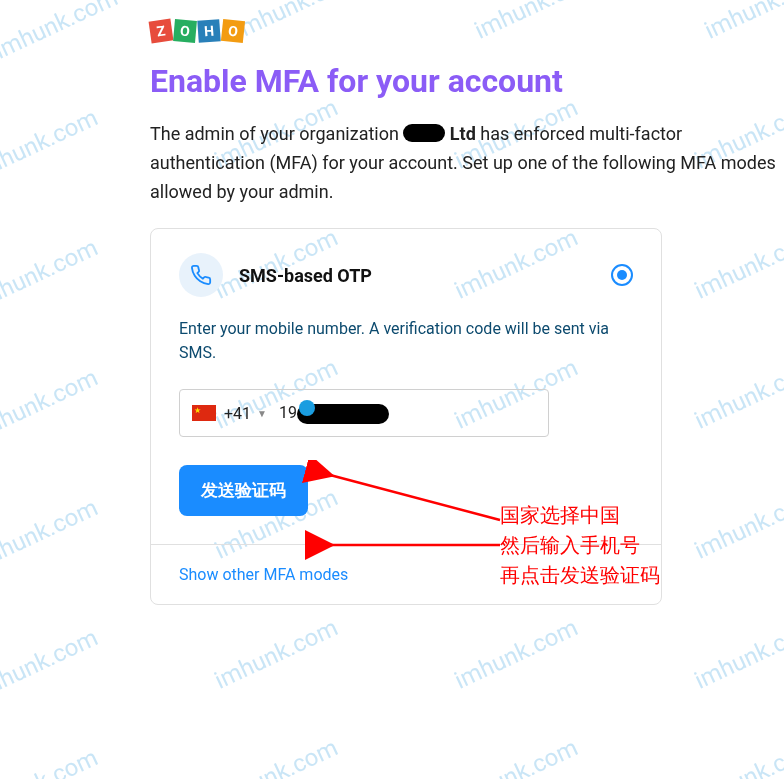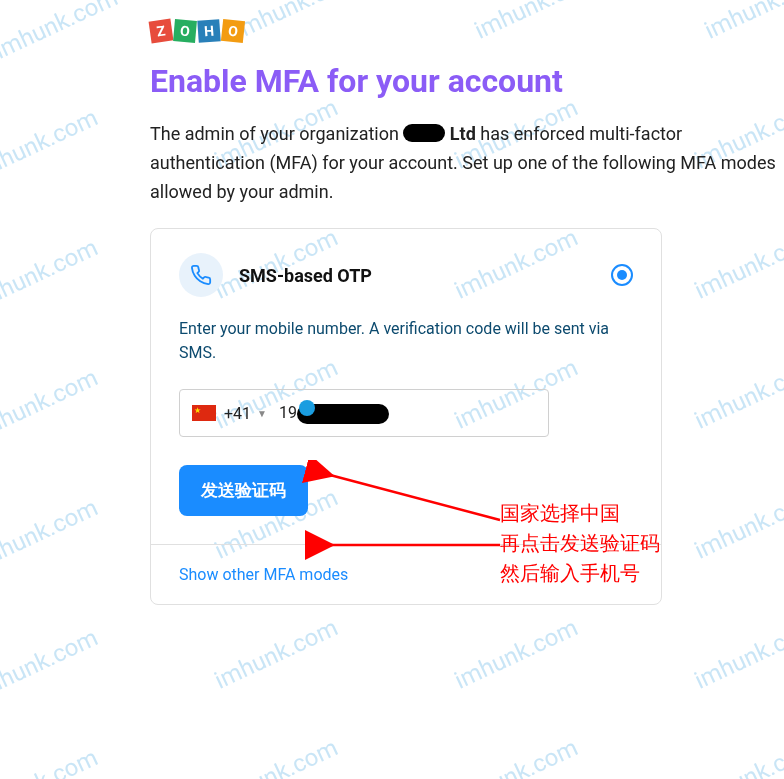--- a/index.html
+++ b/index.html
@@ -221,21 +221,21 @@
     .annotation-arrow {
       position: absolute;
       pointer-events: none;
       z-index: 5;
     }
     .annotation-text {
       position: absolute;
       color: #ff0000;
       font-size: 20px;
       line-height: 1.5;
-      font-family: Liberation Mono, monospace;
+      font-family: Liberation Sans, sans-serif;
       z-index: 5;
     }
   </style>
 </head>
 <body>
 
 <div class="watermark" style="top:10px; left:-10px;">imhunk.com</div>
 <div class="watermark" style="top:-10px; left:230px;">imhunk.com</div>
 <div class="watermark" style="top:-10px; left:470px;">imhunk.com</div>
 <div class="watermark" style="top:-10px; left:700px;">imhunk.com</div>
@@ -321,15 +321,15 @@
   <defs>
     <marker id="ah2" markerWidth="12" markerHeight="12" refX="2" refY="6" orient="auto">
       <polygon points="12,0 0,6 12,12" fill="#ff0000"></polygon>
     </marker>
   </defs>
   <line x1="200" y1="15" x2="30" y2="15" stroke="#ff0000" stroke-width="2.5" marker-end="url(#ah2)"></line>
 </svg>
 
 <div class="annotation-text" style="top:500px; left:500px;">
   <div>国家选择中国</div>
+  <div>然后输入手机号</div>
   <div>再点击发送验证码</div>
-  <div>然后输入手机号</div>
 </div>
 
 </body></html>

